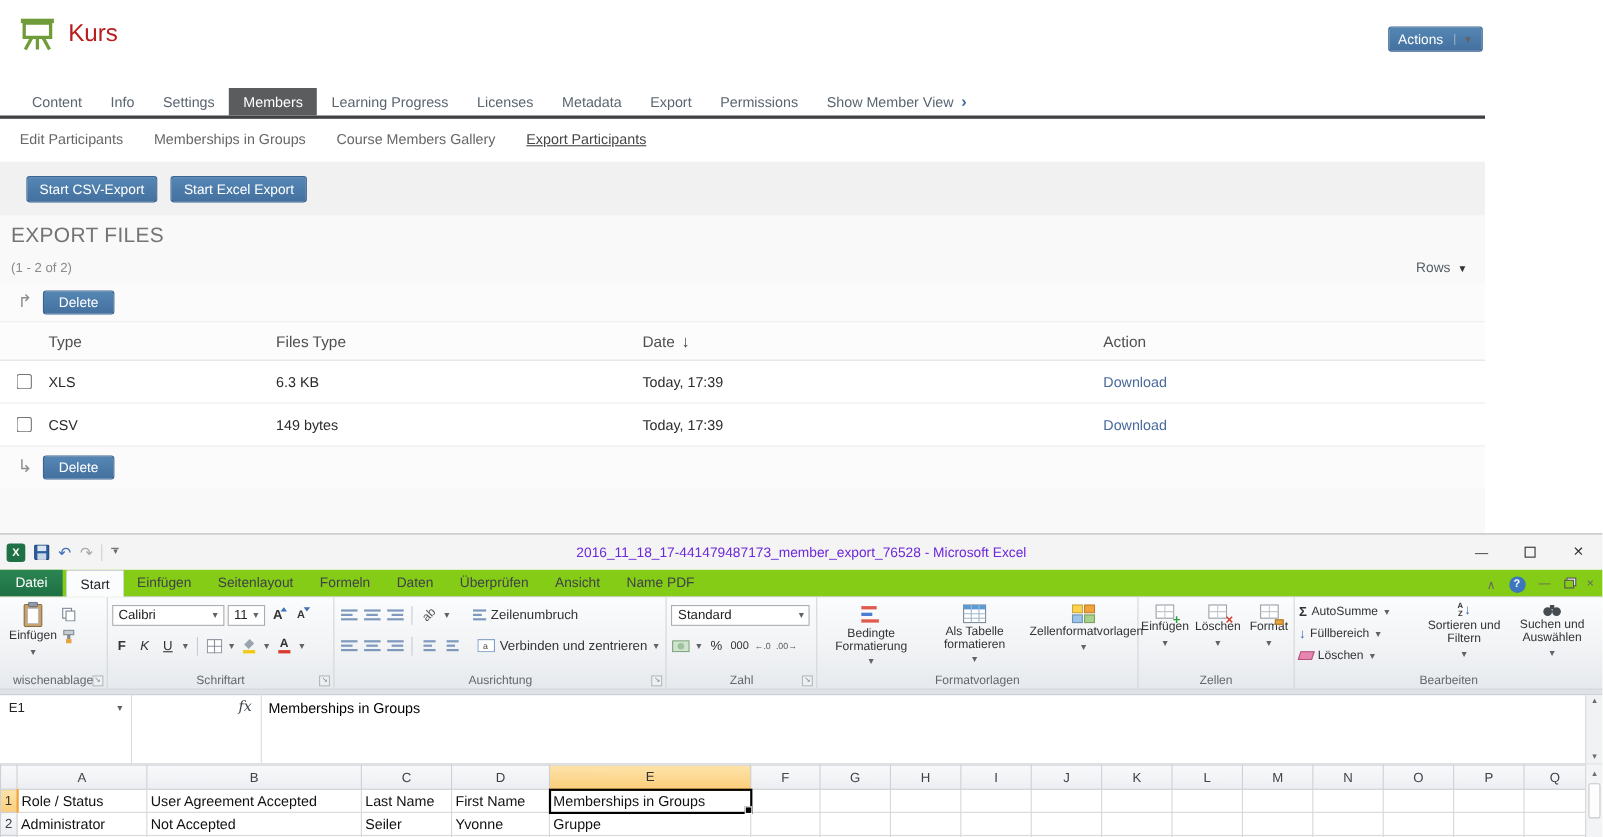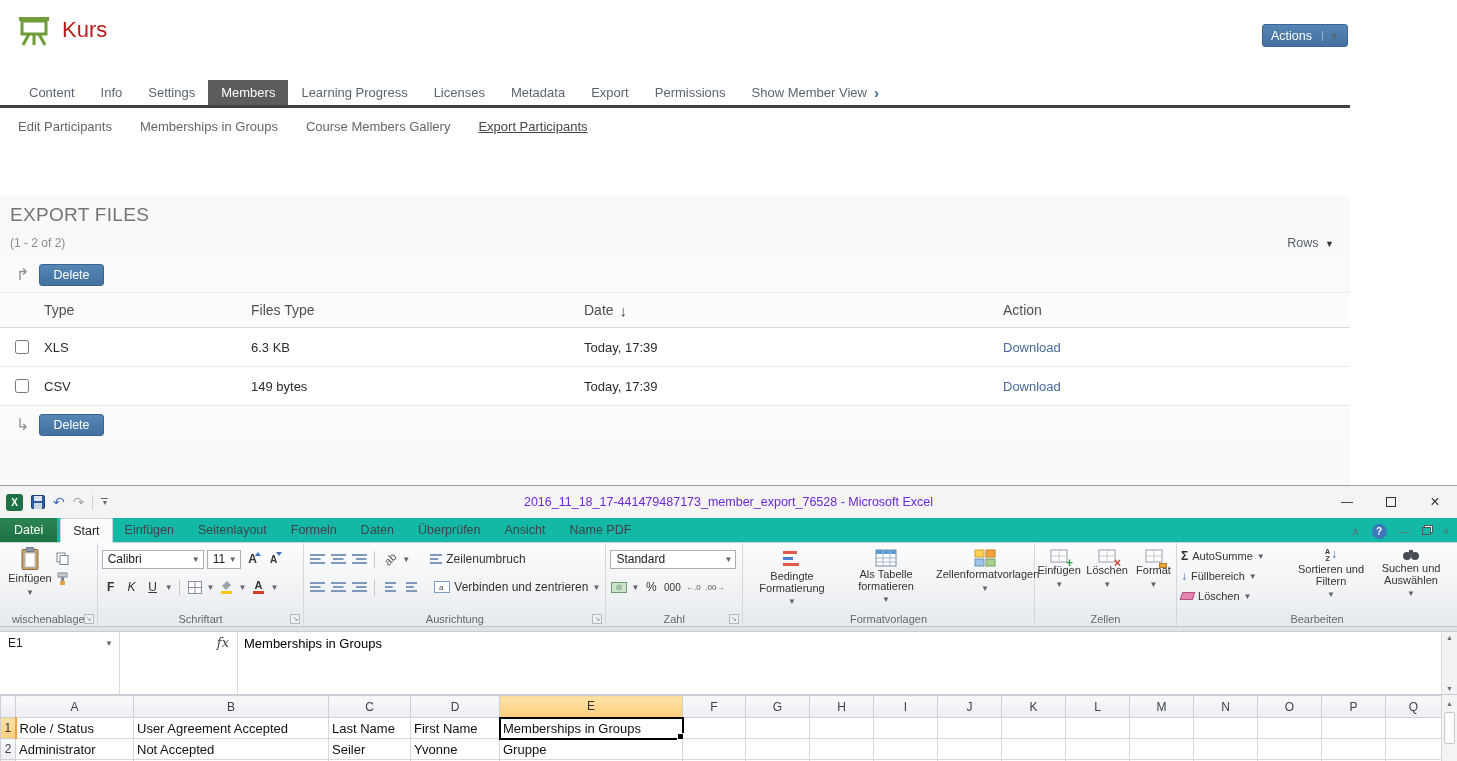--- a/index.html
+++ b/index.html
@@ -67,21 +67,21 @@
   .redo { color:#a5a9ae; font-size:14px; }
   .qsep { width:1px; height:15px; background:#cfcfcf; }
   .qcaret { display:flex; flex-direction:column; align-items:center; color:#666; }
   .qcaret .bar { width:7px; height:1px; background:#666; margin-bottom:1px; }
   .qcaret .v { font-size:7px; line-height:6px; }
   .win-btns { position:absolute; right:0; top:0; height:32px; display:flex; }
   .wbtn { width:44px; height:32px; display:flex; align-items:center; justify-content:center; color:#333; cursor:pointer; }
   .wbtn .maxbox { width:10px; height:10px; border:1px solid #333; }
   .wbtn.close { font-size:16px; }
 
-  .xl-tabs { position:absolute; left:0; top:32px; width:100%; height:25px; background:#14b8a6;
+  .xl-tabs { position:absolute; left:0; top:32px; width:100%; height:25px; background:#84cc16;
     border-bottom:1px solid #cfd2d6; display:flex; align-items:stretch; }
   .ftab { background:linear-gradient(#2b8552,#1e7145); color:#fff; padding:0 14px; display:flex;
     align-items:center; font-size:12.5px; margin-right:3px; cursor:pointer; }
   .rtab { padding:0 12px; display:flex; align-items:center; color:#3f4347; font-size:12.5px; cursor:pointer; }
   .rtab.active { background:#fbfcfe; border:1px solid #cfd2d6; border-bottom:1px solid #fbfcfe;
     margin-bottom:-1px; border-radius:2px 2px 0 0; color:#262626; }
   .rib-ctl { position:absolute; right:8px; top:36px; height:18px; display:flex; gap:12px; align-items:center; }
   .rc { color:#666; font-size:11px; cursor:pointer; display:flex; align-items:center; justify-content:center; }
   .helpico { width:15px; height:15px; border-radius:50%; background:#3c77bd; color:#fff; font-size:10px;
     font-weight:bold; display:flex; align-items:center; justify-content:center; }
@@ -199,20 +199,24 @@
       </span>
     </div>
 
     <div class="subtabs">
       <span class="subtab">Edit Participants</span>
       <span class="subtab">Memberships in Groups</span>
       <span class="subtab">Course Members Gallery</span>
       <span class="subtab active">Export Participants</span>
     </div>
 
+    <div class="toolbar">
+      <button class="btn">Start CSV-Export</button>
+      <button class="btn">Start Excel Export</button>
+    </div>
 
     <div class="exportsec">
       <div class="sec-title">EXPORT FILES</div>
       <div class="sec-range">(1 - 2 of 2)</div>
       <div class="rows-ctl">
         <span>Rows</span>
         <span class="dd">▼</span>
       </div>
 
       <div class="listwrap">

